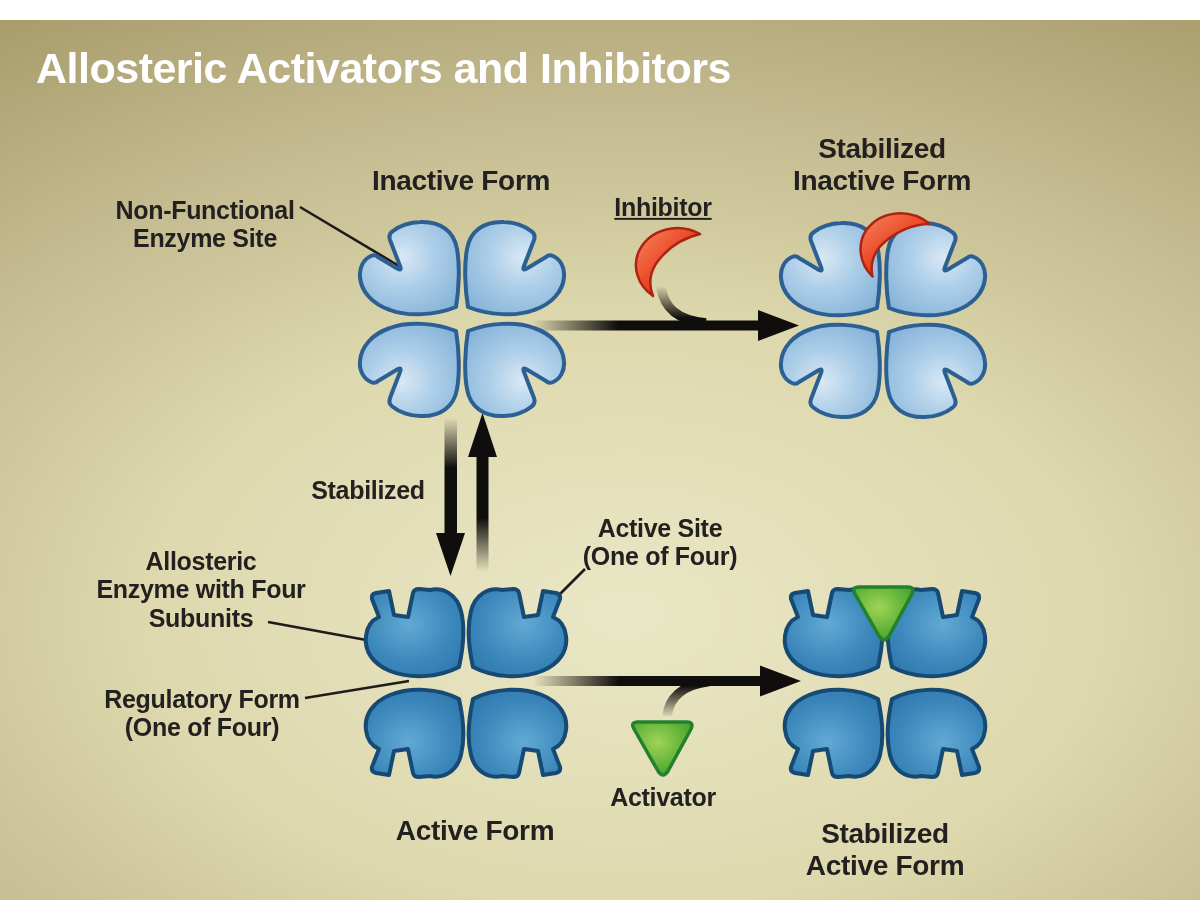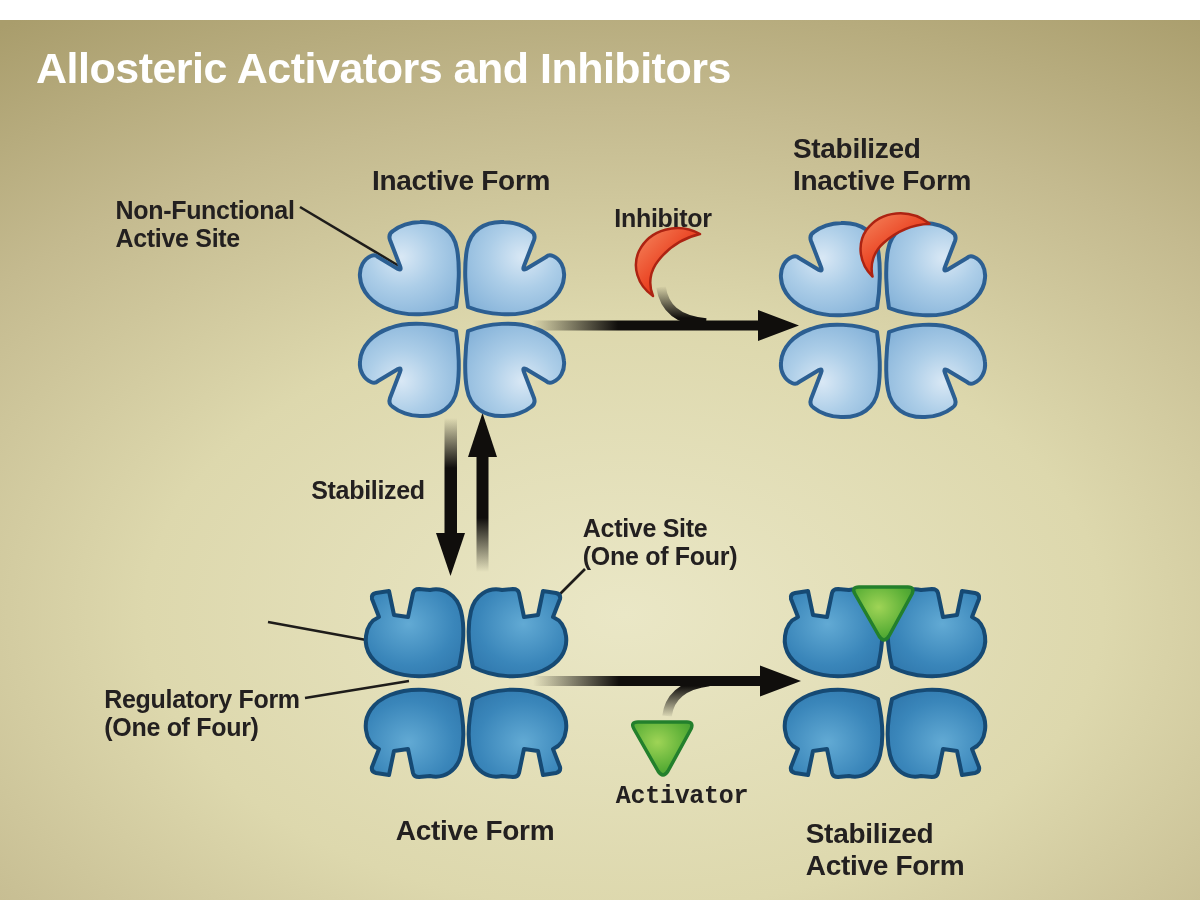--- a/index.html
+++ b/index.html
@@ -9,21 +9,21 @@
     overflow:hidden;
     background: radial-gradient(95% 78% at 52% 66%, #eae7c6 0%, #ddd8ad 42%, #c4ba8f 72%, #a99d6c 100%);
     font-family:"Liberation Sans","DejaVu Sans",sans-serif;
     margin-top:20px;
   }
   #diagram-svg{position:absolute;left:0;top:0;}
   .label{
     position:absolute;
     transform:translate(-50%,-50%);
     white-space:pre-line;
-    text-align:left;
+    text-align:center;
     color:#232020;
     font-weight:bold;
     letter-spacing:-0.3px;
     line-height:1.13;
   }
   .state-label{font-size:28px;}
   .anno-label{font-size:25px;}
   #page-title{
     position:absolute;left:36px;top:26px;
     color:#ffffff;font-size:43px;font-weight:bold;
@@ -183,21 +183,24 @@
   <div id="page-title">Allosteric Activators and Inhibitors</div>
 
   <div class="label state-label" style="left:461px;top:161px;">Inactive Form</div>
   <div class="label state-label" style="left:882px;top:145px;">Stabilized
 Inactive Form</div>
   <div class="label state-label" style="left:475px;top:811px;">Active Form</div>
   <div class="label state-label" style="left:885px;top:830px;">Stabilized
 Active Form</div>
 
   <div class="label anno-label" style="left:205px;top:204px;">Non-Functional
-Active Site</div>
-  <div class="label anno-label" style="left:663px;top:198px;">Inhibitor</div>
+Enzyme Site</div>
+  <div class="label anno-label" style="left:663px;top:187px;text-decoration:underline;">Inhibitor</div>
   <div class="label anno-label" style="left:368px;top:470px;">Stabilized</div>
   <div class="label anno-label" style="left:660px;top:522px;">Active Site
 (One of Four)</div>
+  <div class="label anno-label" style="left:201px;top:569px;">Allosteric
+Enzyme with Four
+Subunits</div>
   <div class="label anno-label" style="left:202px;top:693px;">Regulatory Form
 (One of Four)</div>
-  <div class="label anno-label" style="left:682px;top:777px;font-family:Liberation Mono, monospace;">Activator</div>
+  <div class="label anno-label" style="left:663px;top:777px;">Activator</div>
 </div>
 
 </body></html>

